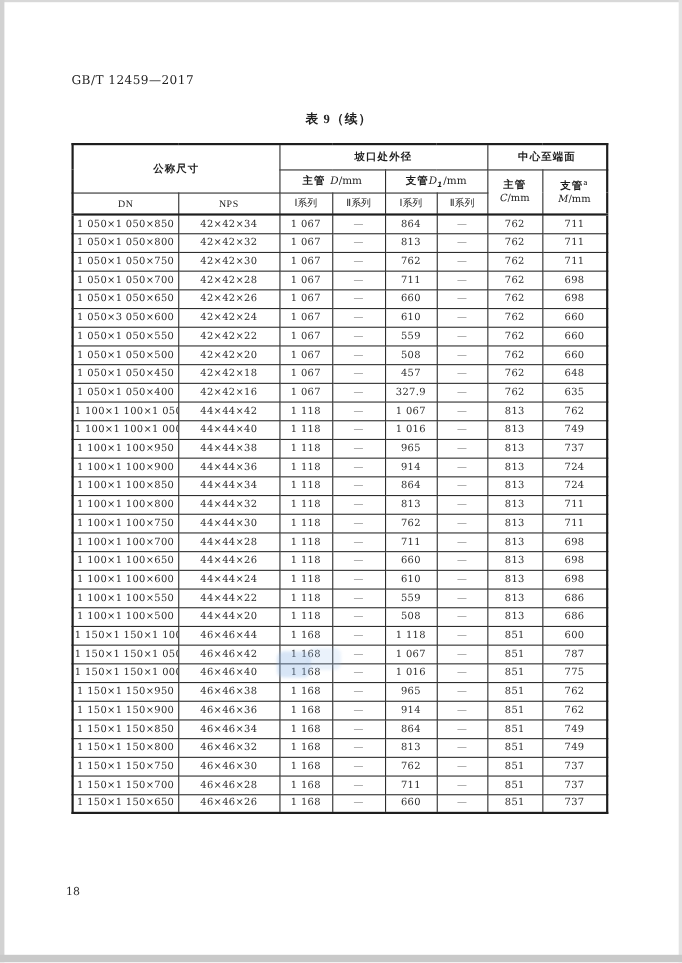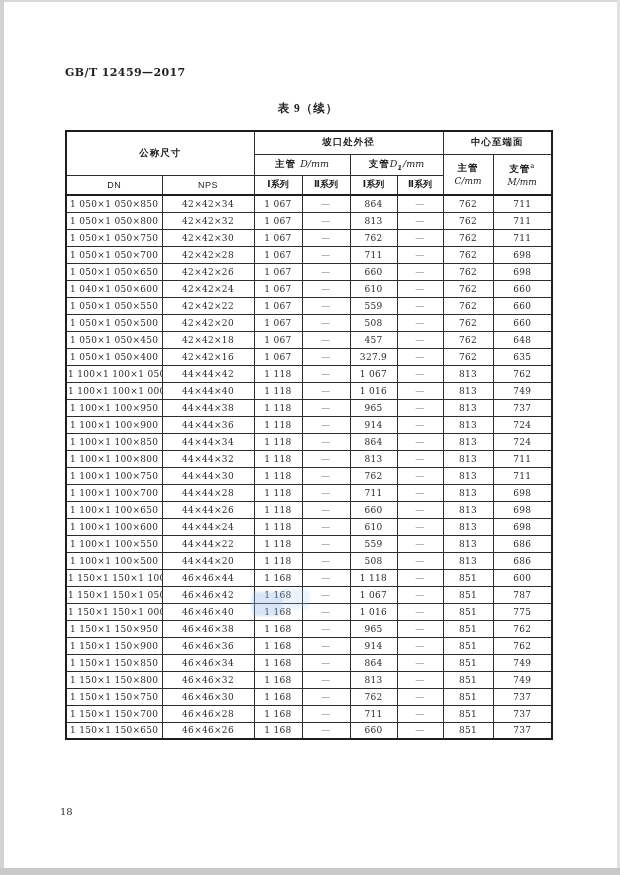--- a/index.html
+++ b/index.html
@@ -13,21 +13,21 @@
   }
   
   .edge { position: absolute; }
   .edge-top    { left: 0; top: 0; width: 620px; height: 2px; background: #d8d8d8; }
   .edge-left   { left: 0; top: 0; width: 4px; height: 875px; background: #d2d2d2; }
   .edge-right  { right: 0; top: 0; width: 3px; height: 875px; background: #e3e3e3; }
   .edge-bottom { left: 0; bottom: 0; width: 620px; height: 7px; background: #c9c9c9; }
 
   .doc-code {
     position: absolute; left: 65px; top: 66px;
-    font-size: 11px; font-weight: bold; letter-spacing: 0.4px;
+    font-size: 11px; font-weight: normal; letter-spacing: 0.4px;
     color: #1f1f1f;
   }
   .table-title {
     position: absolute; left: 65px; top: 101px; width: 486px;
     text-align: center; font-size: 11.5px; font-weight: bold;
     font-family: Liberation Serif, serif;
     color: #1f1f1f; letter-spacing: 1px;
   }
   table.spec {
     position: absolute; left: 65px; top: 130px;
@@ -41,33 +41,33 @@
     text-align: center; vertical-align: middle;
     overflow: hidden; white-space: nowrap;
   }
   thead { border-bottom: 2px solid #1e1e1e; }
   th.grp {
     font-family: "DejaVu Sans", "Liberation Sans", sans-serif;
     font-weight: bold; font-size: 9.5px; color: #1d1d1d;
     letter-spacing: 1px;
   }
   th.sub {
-    font-family: Liberation Sans, sans-serif;
+    font-family: Liberation Serif, serif;
     font-weight: normal; font-size: 9px; color: #1d1d1d;
     letter-spacing: 0.5px;
   }
   th.series {
     font-family: "DejaVu Sans", "Liberation Sans", sans-serif;
-    font-weight: bold; font-size: 9px; color: #1d1d1d;
+    font-weight: normal; font-size: 9px; color: #1d1d1d;
   }
   tr.hrow1 { height: 23px; }
   tr.hrow2 { height: 21px; }
   tr.hrow3 { height: 20px; }
   .var { font-style: italic; font-weight: normal; font-family: "DejaVu Serif", "Liberation Serif", serif; letter-spacing: 0; }
-  .unit { font-weight: normal; font-family: "DejaVu Serif", "Liberation Serif", serif; letter-spacing: 0; font-style: italic; }
+  .unit { font-weight: normal; font-family: "DejaVu Serif", "Liberation Serif", serif; letter-spacing: 0; }
   .unit-line { font-weight: normal; font-size: 9px; margin-top: 1px; text-align: center; }
   sub.idx { font-size: 6.5px; font-style: italic; }
   sup.fn { font-size: 6.5px; font-weight: normal; }
   tbody tr { height: 17px; }
   tbody td { font-size: 9px; color: #2b2b2b; letter-spacing: 0.3px; }
   tbody td.dash { color: #8b8b8b; }
   .page-number {
     position: absolute; left: 60px; top: 806px;
     font-size: 10px; color: #2f2f2f;
   }
@@ -169,21 +169,21 @@
         <td>1 050×1 050×650</td>
         <td>42×42×26</td>
         <td>1 067</td>
         <td class="dash">—</td>
         <td>660</td>
         <td class="dash">—</td>
         <td>762</td>
         <td>698</td>
       </tr>
       <tr>
-        <td>1 040×1 050×600</td>
+        <td>1 050×3 050×600</td>
         <td>42×42×24</td>
         <td>1 067</td>
         <td class="dash">—</td>
         <td>610</td>
         <td class="dash">—</td>
         <td>762</td>
         <td>660</td>
       </tr>
       <tr>
         <td>1 050×1 050×550</td>

